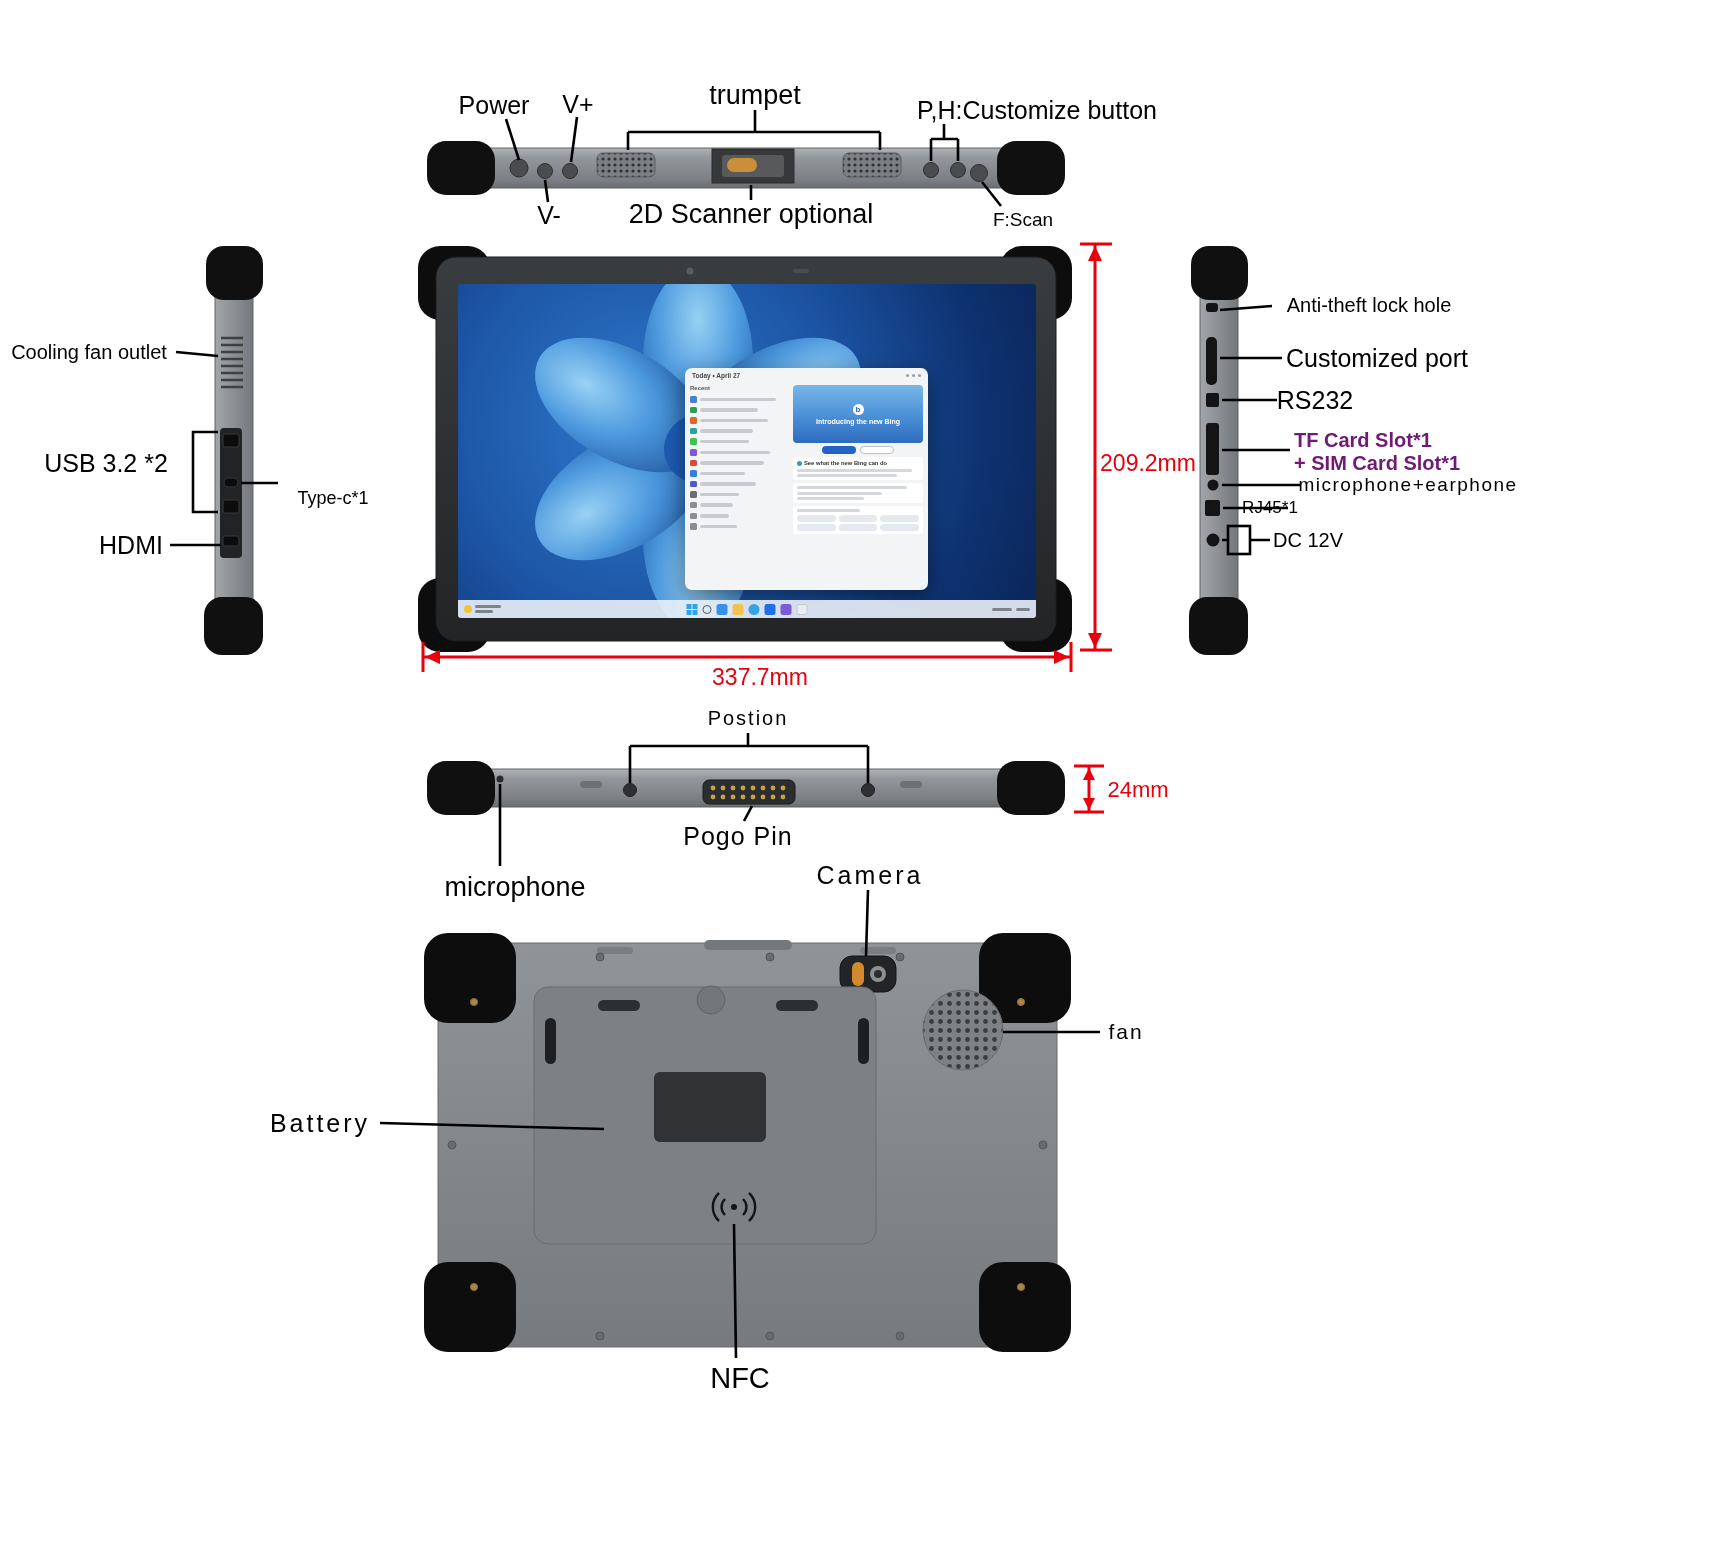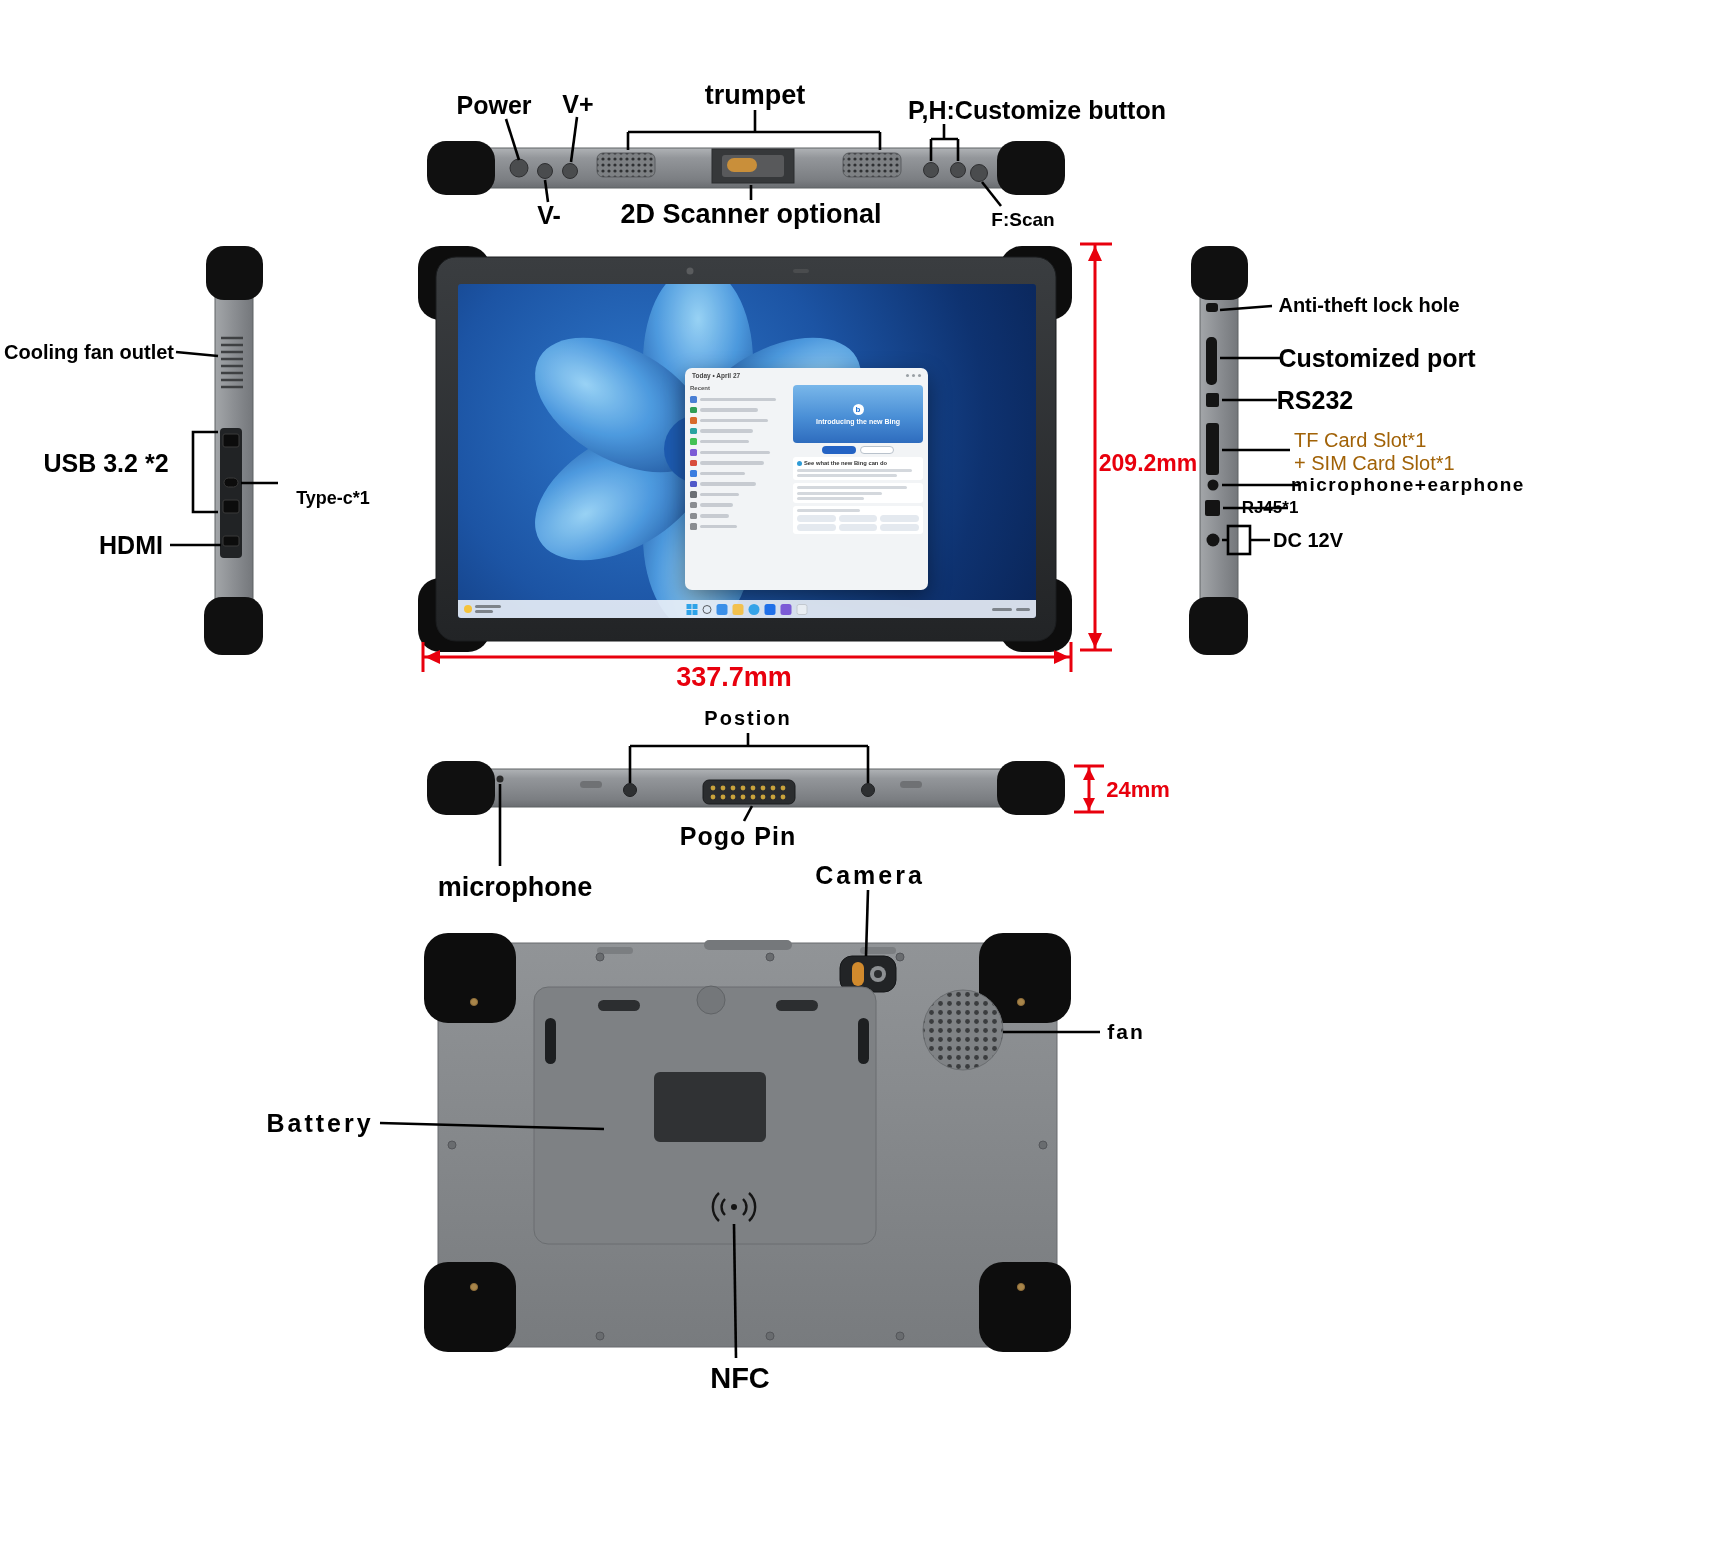--- a/index.html
+++ b/index.html
@@ -1,22 +1,22 @@
 <!DOCTYPE html>
 <html><head>
 <meta charset="utf-8">
 <style>
   *{margin:0;padding:0;box-sizing:border-box}
   html,body{background:#fff}
   .stage{position:relative;width:1731px;height:1542px;background:#fff;font-family:"Liberation Sans",sans-serif;overflow:hidden}
   .scene{position:absolute;left:0;top:0}
   .cl{stroke:#000;stroke-width:2.6;fill:none}
-  .label{position:absolute;transform:translate(-50%,-50%);font-weight:700;color:#000;white-space:nowrap}
+  .label{position:absolute;transform:translate(-50%,-50%);font-weight:400;color:#000;white-space:nowrap}
   .red{color:#e8000d}
-  .label-block{position:absolute;font-weight:400;color:#a16207;white-space:nowrap;line-height:1.15}
+  .label-block{position:absolute;font-weight:700;color:#701a75;white-space:nowrap;line-height:1.15}
   
   .screen{position:absolute;left:458px;top:284px;width:578px;height:334px;border-radius:3px;overflow:hidden;
           background:radial-gradient(circle at 32% 42%, #2f79cc 0%, #1c54a4 45%, #0e3270 78%, #0a2558 100%)}
   .bloom{position:absolute;left:25px;top:-20px}
   .win{position:absolute;left:227px;top:84px;width:243px;height:222px;background:#f2f4f6;border-radius:7px;
        box-shadow:0 8px 22px rgba(0,0,0,.45);display:flex;flex-direction:column;overflow:hidden}
   .win-head{height:15px;display:flex;align-items:center;justify-content:space-between;padding:0 7px;font-size:6.5px;color:#444;font-weight:700;flex:none}
   .win-dots{display:flex;gap:3px}
   .win-dots i{width:3px;height:3px;border-radius:50%;background:#9aa0a6}
   .win-body{flex:1;display:flex;gap:5px;padding:0 5px 5px}
@@ -456,21 +456,21 @@
 <div class="label" style="left:549px;top:215px;font-size:25px">V-</div>
 <div class="label" style="left:751px;top:214px;font-size:27px">2D Scanner optional</div>
 <div class="label" style="left:1023px;top:220px;font-size:19px">F:Scan</div>
 
 <div class="label" style="left:89px;top:352px;font-size:20px">Cooling fan outlet</div>
 <div class="label" style="left:106px;top:463px;font-size:25px">USB 3.2 *2</div>
 <div class="label" style="left:333px;top:498px;font-size:18px">Type-c*1</div>
 <div class="label" style="left:131px;top:545px;font-size:25px">HDMI</div>
 
 <div class="label red" style="left:1148px;top:463px;font-size:23px">209.2mm</div>
-<div class="label red" style="left:734px;top:677px;font-size:27px">337.7mm</div>
+<div class="label red" style="left:760px;top:677px;font-size:23px">337.7mm</div>
 <div class="label red" style="left:1138px;top:790px;font-size:22px">24mm</div>
 
 <div class="label" style="left:1369px;top:305px;font-size:20px">Anti-theft lock hole</div>
 <div class="label" style="left:1377px;top:358px;font-size:25px">Customized port</div>
 <div class="label" style="left:1315px;top:400px;font-size:25px">RS232</div>
 <div class="label-block" style="left:1294px;top:429px;font-size:20px">
   <div>TF Card Slot*1</div>
   <div>+ SIM Card Slot*1</div>
 </div>
 <div class="label" style="left:1408px;top:485px;font-size:19px;letter-spacing:1.5px">microphone+earphone</div>

